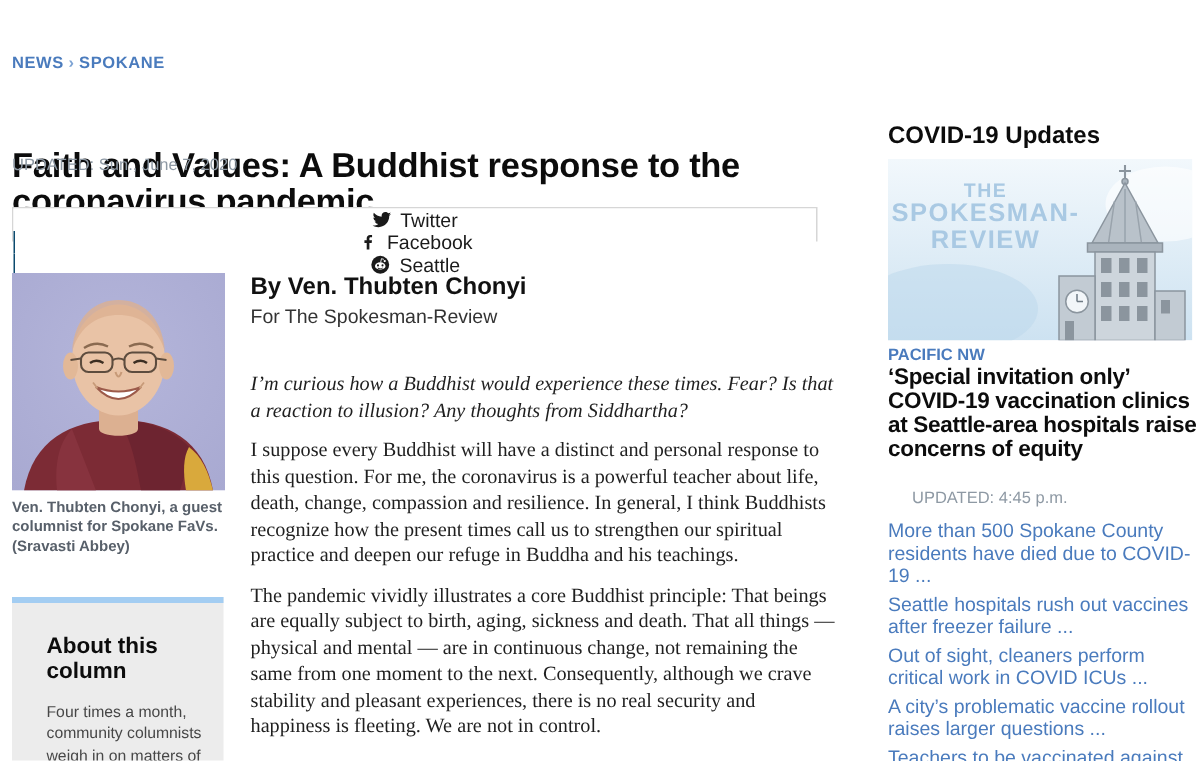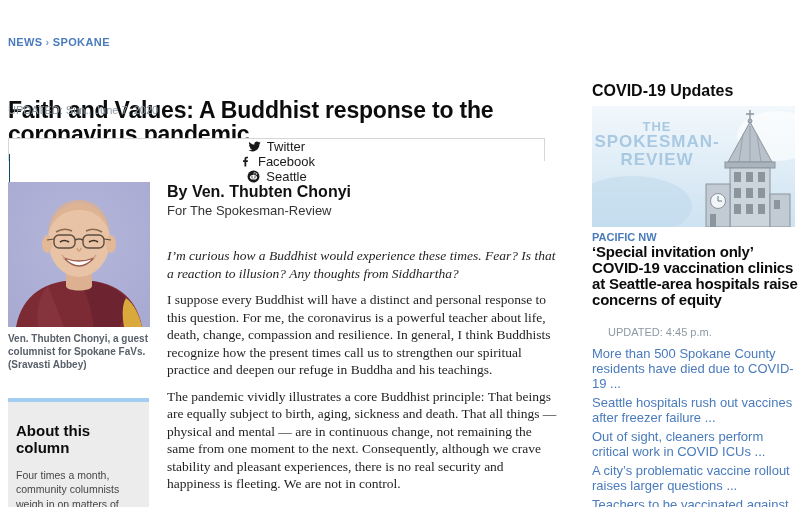--- a/index.html
+++ b/index.html
@@ -24,21 +24,21 @@
                gap:6px; font-size:13px; color:#1a1a1a; border-left:1px solid #0c4a6e;
                cursor:pointer; background:#fff; }
   .share-btn:first-child { border-left:none; }
   .share-btn svg { display:block; }
 
   
   .photo { left:8px; top:182px; width:142px; height:145px; }
   .caption { left:8px; top:332px; width:146px; font-size:10px; font-weight:bold;
              color:#58606a; line-height:1.32; }
   .about-box { left:8px; top:398px; width:141px; height:109px; background:#ececec;
-               border-top:4px solid #a3cdf2; padding:20px 9px 0 8px; overflow:hidden; }
+               border-top:4px solid #a3cdf2; padding:20px 9px 0 23px; overflow:hidden; }
   .about-title { font-size:15px; font-weight:bold; color:#0c0c0c; }
   .about-text { margin-top:12px; font-size:10.5px; color:#474747; line-height:1.38; }
 
   
   .byline-name { left:167px; top:183px; font-size:16px; font-weight:bold; color:#111; }
   .byline-org  { left:167px; top:203px; font-size:13px; color:#333; }
   .body-col { left:167px; top:247px; width:392px;
               font-family:"Liberation Serif", serif; font-size:13.5px;
               color:#1f1f1f; line-height:17.5px; }
   .lede { font-style:italic; margin-bottom:9px; }

